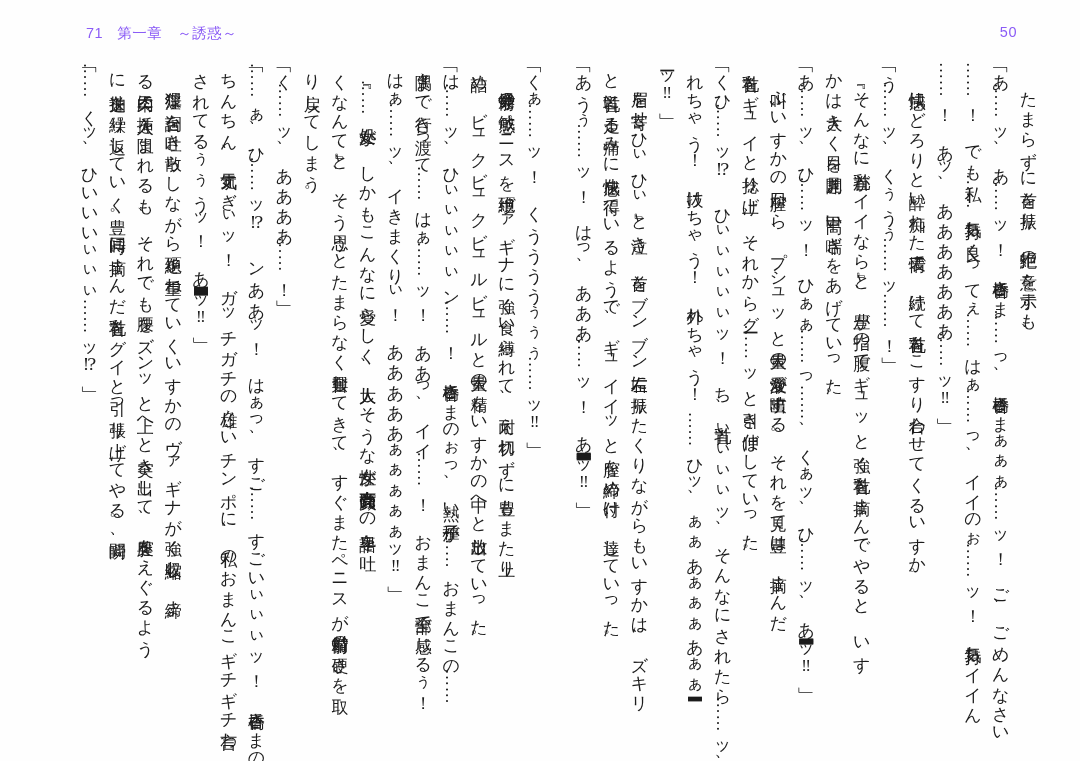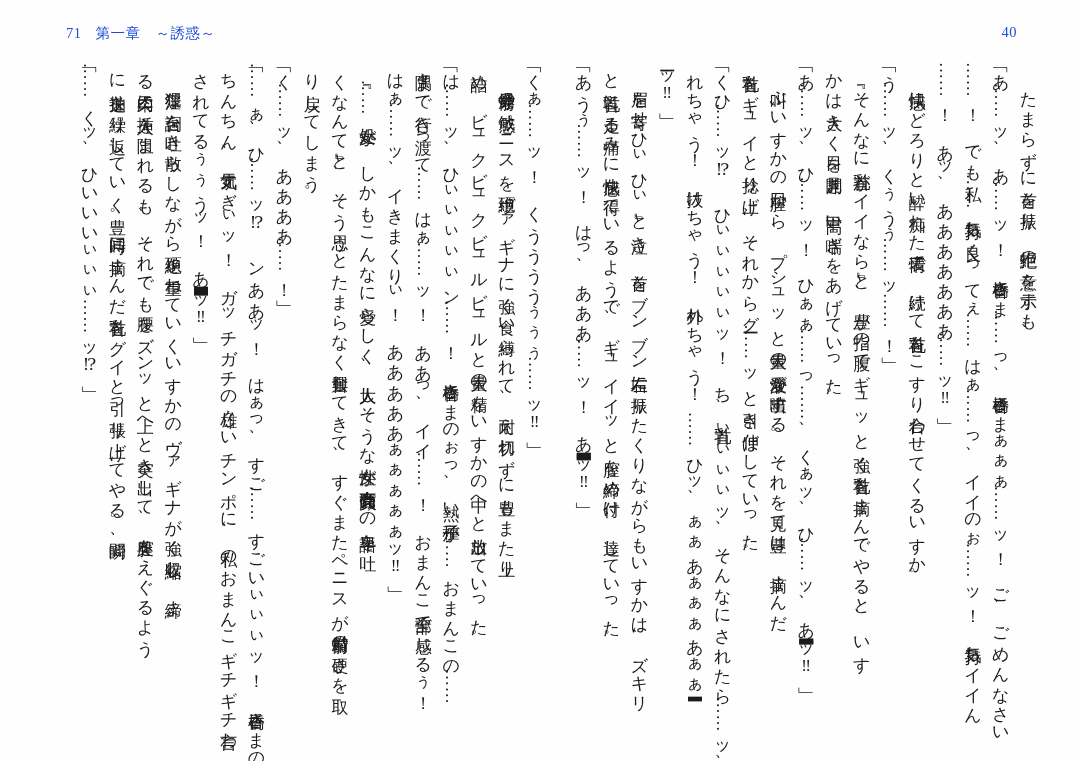--- a/index.html
+++ b/index.html
@@ -10,25 +10,26 @@
     width: 1080px;
     height: 761px;
     background: #fefefe;
     position: relative;
     overflow: hidden;
     font-family: "Liberation Serif", "DejaVu Serif", serif;
   }
   .running-head {
     position: absolute;
     top: 24px;
-    font-family: Liberation Serif, serif;
+    font-family: Liberation Sans, sans-serif;
     font-size: 14.5px;
-    color: #1d4ed8;
+    color: #8b5cf6;
     letter-spacing: 0.5px;
     white-space: nowrap;
+    margin-left: 20px;
   }
   .head-left { left: 66px; }
   .head-left .pgnum { margin-right: 14px; }
   .head-right { right: 63px; }
   .page {
     position: absolute;
     top: 62px;
     height: 696px;
     writing-mode: vertical-rl;
     text-orientation: mixed;
@@ -47,21 +48,21 @@
   .page-left  { right: 532px; width: 473px; }
 </style>
 </head>
 <body>
 
 <div class="running-head head-left">
   <span class="pgnum">71</span><span>第一章　～誘惑～</span>
 </div>
 
 <div class="running-head head-right">
-  <span>40</span>
+  <span>50</span>
 </div>
 
 <div class="page page-right">
   <p class="indent">たまらずに首を振り、拒絶の意を示すも、</p>
   <p>「あ……ッ、あ……ッ！　香橋さま……っ、香橋さまぁぁぁ……ッ！　ご、ごめんなさい</p>
   <p>……！　でも私……気持ち良くってぇ……はぁ……っ、イイのぉ……ッ！　気持ちイイん</p>
   <p>……！　あッ、あああああああ……ッ‼」</p>
   <p class="indent">快感にどろりと酔い痴れた表情で、続けて乳首をこすり合わせてくるいすか。</p>
   <p>「う……ッ、くぅうぅ……ッ……！」</p>
   <p class="indent">『そんなに乳首がイイなら』と、豊が指の腹でギュッと強く乳首を摘まんでやると、いす</p>

